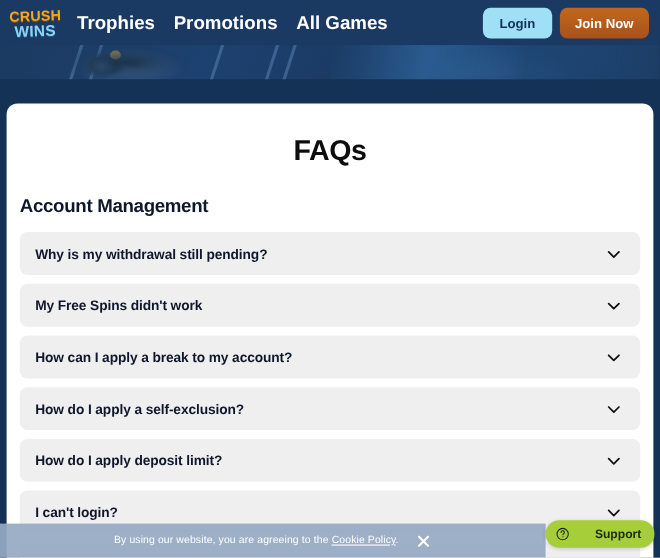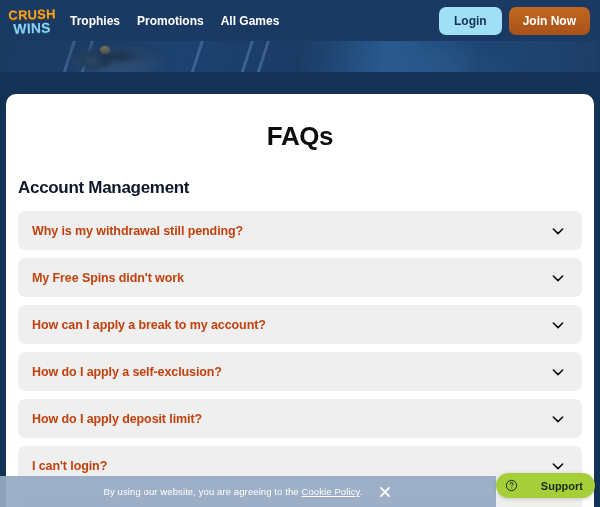--- a/index.html
+++ b/index.html
@@ -114,21 +114,21 @@
   }
 
   .navlinks {
     display: flex;
     align-items: center;
     gap: 17px;
     margin-left: 4px;
   }
   .navlink {
     color: #ffffff;
-    font-size: 12px;
+    font-size: 17px;
     font-weight: 600;
     text-decoration: none;
     white-space: nowrap;
     cursor: pointer;
   }
 
   .topbar-actions {
     margin-left: auto;
     display: flex;
     align-items: center;
@@ -197,21 +197,21 @@
     border-radius: 7px;
     height: 39px;
     display: flex;
     align-items: center;
     padding: 0 16px 0 14px;
     cursor: pointer;
   }
   .faq-q {
     font-size: 12.5px;
     font-weight: 700;
-    color: #c2410c;
+    color: #0f172a;
     letter-spacing: -.1px;
     flex: 1 1 auto;
   }
   .chev {
     flex: 0 0 auto;
     width: 16px;
     height: 16px;
     display: block;
   }
 

